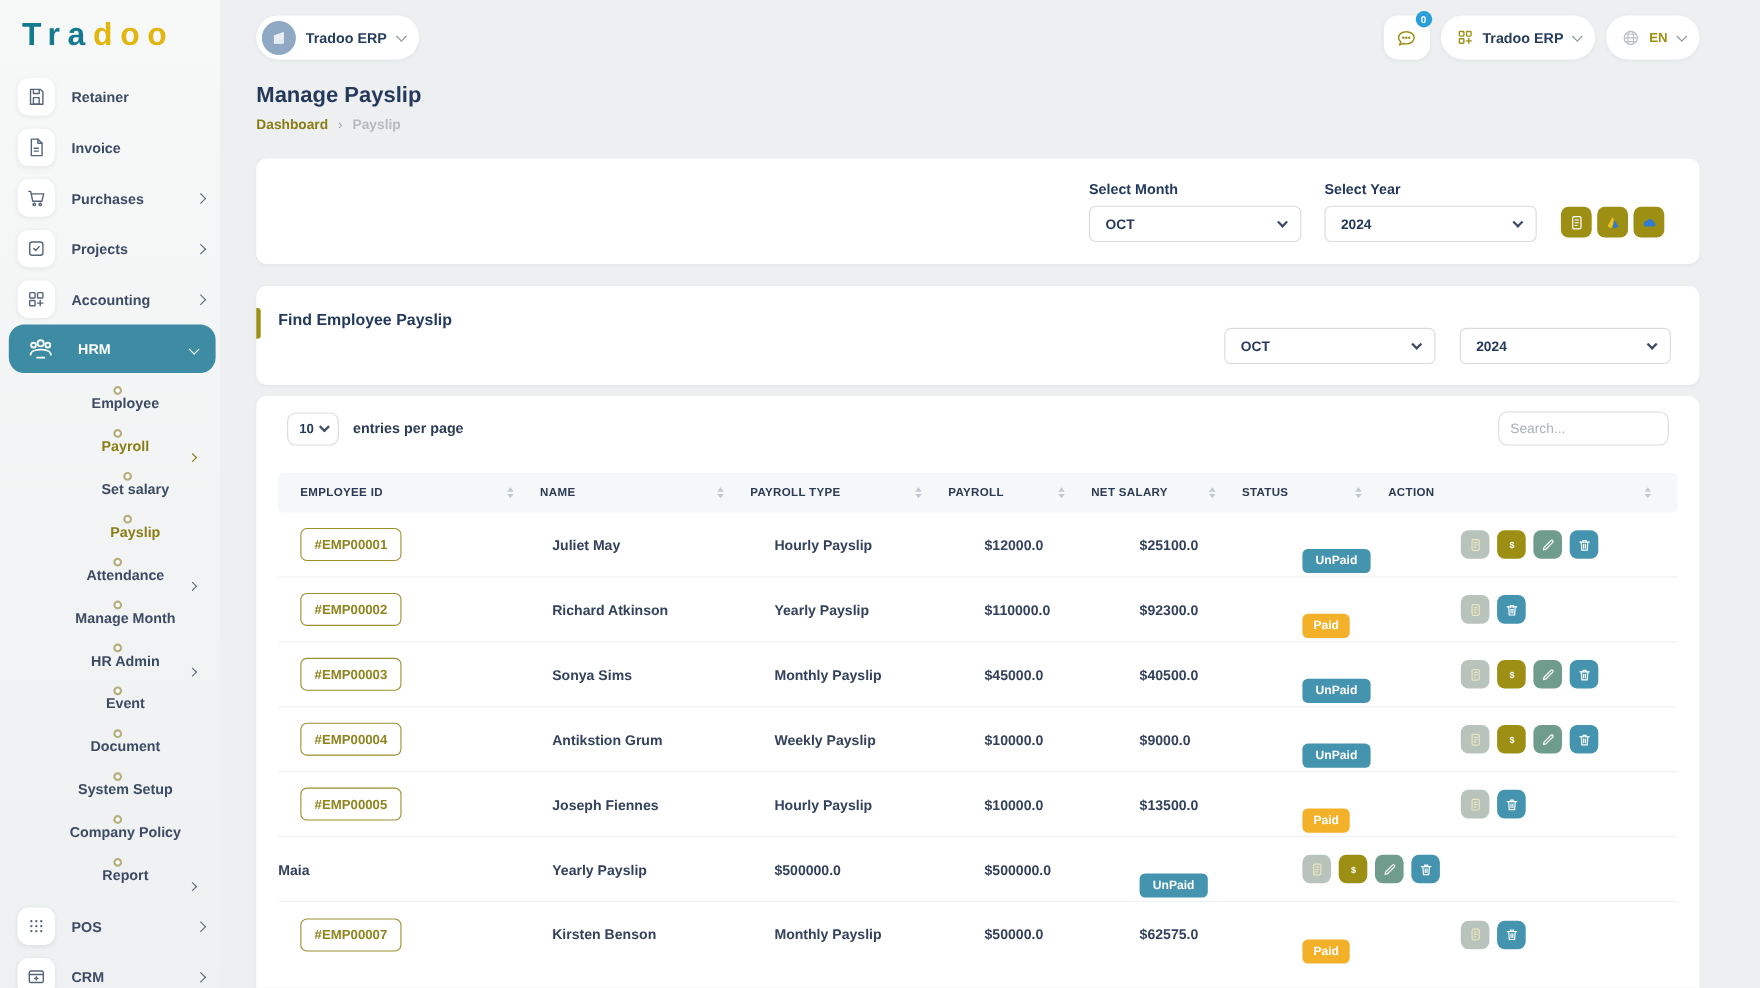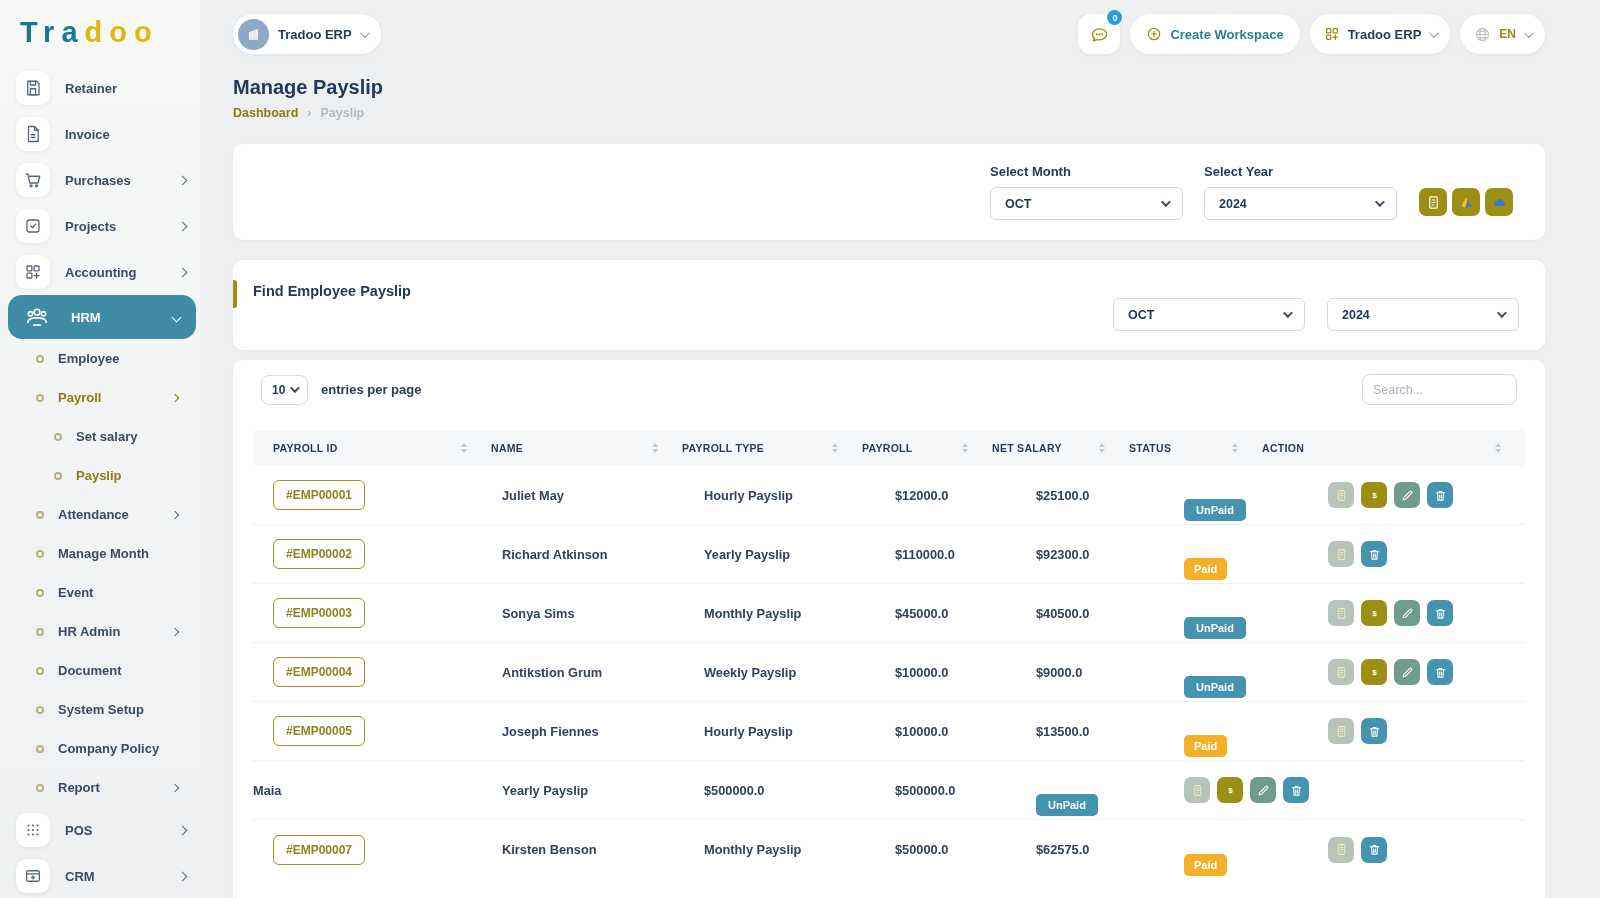--- a/index.html
+++ b/index.html
@@ -11,26 +11,26 @@
   .logo { padding:16px 0 0 20px; font-size:29px; font-weight:700; letter-spacing:7px; }
   .logo .tra { color:#15798f; } .logo .doo { color:#e2b60d; }
   .nav { margin-top:16px; }
   .nav-item { height:46px; display:flex; align-items:center; padding:0 14px 0 16px; cursor:pointer; }
   .icon-box { width:34px; height:34px; border-radius:10px; background:#fff; box-shadow:0 1px 4px rgba(40,60,80,.08);
     display:flex; align-items:center; justify-content:center; color:#55657a; flex:none; }
   .icon-box svg { width:18px; height:18px; }
   .nav-label { margin-left:15px; font-size:13px; font-weight:700; color:#3c4a63; }
   .chev { margin-left:auto; width:7px; height:7px; border-right:1.8px solid #5a6a7d; border-bottom:1.8px solid #5a6a7d;
     transform:rotate(-45deg); flex:none; }
-  .nav-item.active { background:#3d8ca3; border-radius:14px; margin:0 4px 0 8px; padding:0 16px 0 10px; height:44px; }
+  .nav-item.active { background:#3d8ca3; border-radius:14px; margin:0 4px 12px 8px; padding:0 16px 0 10px; height:44px; }
   .nav-item.active .nav-label { color:#fff; }
   .nav-item.active .chev { border-color:#fff; transform:rotate(45deg); }
   .hrm-icon { width:38px; height:38px; display:flex; align-items:center; justify-content:center; color:#fff; }
   .hrm-icon svg { width:26px; height:26px; }
-  .sub-item { height:39px; display:flex; align-items:center; padding:0 22px 0 36px; cursor:pointer; }
+  .sub-item { height:39px; display:flex; align-items:center; padding:0 22px 0 36px; cursor:pointer;flex-direction:column; }
   .sub-item.lvl2 { padding-left:54px; }
   .bullet { width:8px; height:8px; border-radius:50%; border:2px solid #b6ae7e; background:#fff; flex:none; }
   .sub-label { margin-left:14px; font-size:13px; font-weight:600; color:#3c4a63; }
   .sub-item.active .sub-label { color:#8a7d15; }
   .sub-item .chev { width:6px; height:6px; }
   .sub-item.active .chev { border-color:#8a7d15; }
 
   
   .main { margin-left:200px; width:1400px; height:898px; }
   .topbar { height:58px; display:flex; align-items:center; justify-content:space-between; padding:10px 55px 0 33px; }
@@ -233,27 +233,27 @@
       <span class="chev"></span>
     </div>
 
     <div class="sub-item">
       <span class="bullet"></span>
       <span class="sub-label">Manage Month</span>
     </div>
 
     <div class="sub-item">
       <span class="bullet"></span>
+      <span class="sub-label">HR Admin</span>
+      <span class="chev"></span>
+    </div>
+
+    <div class="sub-item">
+      <span class="bullet"></span>
       <span class="sub-label">Event</span>
-    </div>
-
-    <div class="sub-item">
-      <span class="bullet"></span>
-      <span class="sub-label">HR Admin</span>
-      <span class="chev"></span>
     </div>
 
     <div class="sub-item">
       <span class="bullet"></span>
       <span class="sub-label">Document</span>
     </div>
 
     <div class="sub-item">
       <span class="bullet"></span>
       <span class="sub-label">System Setup</span>
@@ -323,28 +323,20 @@
       <div class="pill msg-btn">
         <svg viewBox="0 0 24 24" fill="none" stroke="currentColor" stroke-width="1.7" stroke-linecap="round" stroke-linejoin="round">
             <path d="M21 11.8c0 3.9-4 7-9 7-1.1 0-2.1-.15-3.1-.45L4.2 20l1.5-3.3C4.2 15.4 3 13.7 3 11.8c0-3.9 4-7 9-7s9 3.1 9 7z"></path>
             <circle cx="8.6" cy="11.8" r=".6" fill="currentColor"></circle>
             <circle cx="12" cy="11.8" r=".6" fill="currentColor"></circle>
             <circle cx="15.4" cy="11.8" r=".6" fill="currentColor"></circle>
           </svg>
         <span class="msg-badge">0</span>
       </div>
 
-      <div class="pill cw-pill">
-        <svg viewBox="0 0 24 24" fill="none" stroke="currentColor" stroke-width="1.8" stroke-linecap="round">
-            <circle cx="12" cy="12" r="8.5"></circle>
-            <path d="M12 8.2v7.6"></path>
-            <path d="M8.2 12h7.6"></path>
-          </svg>
-        <span class="cw-label">Create Workspace</span>
-      </div>
 
       <div class="pill erp-pill">
         <svg viewBox="0 0 24 24" fill="none" stroke="currentColor" stroke-width="1.9" stroke-linecap="round" stroke-linejoin="round">
             <rect x="4" y="4" width="6.2" height="6.2" rx="1"></rect>
             <rect x="13.8" y="4" width="6.2" height="6.2" rx="1"></rect>
             <rect x="4" y="13.8" width="6.2" height="6.2" rx="1"></rect>
             <path d="M16.9 13.5v6.6"></path>
             <path d="M13.6 16.8h6.6"></path>
           </svg>
         <span class="erp-label">Tradoo ERP</span>
@@ -434,21 +426,21 @@
           <span class="sel-val">10</span>
           <span class="sel-chev"></span>
         </div>
         <span class="entries-label">entries per page</span>
       </div>
       <input class="search-input" placeholder="Search..." style="">
     </div>
 
     <div class="grid-row thead">
       <div class="th">
-          <span>PAYROLL ID</span>
+          <span>EMPLOYEE ID</span>
           <span class="sort">
             <i class="up"></i>
             <i class="dn"></i>
           </span>
         </div>
       <div class="th">
           <span>NAME</span>
           <span class="sort">
             <i class="up"></i>
             <i class="dn"></i>

